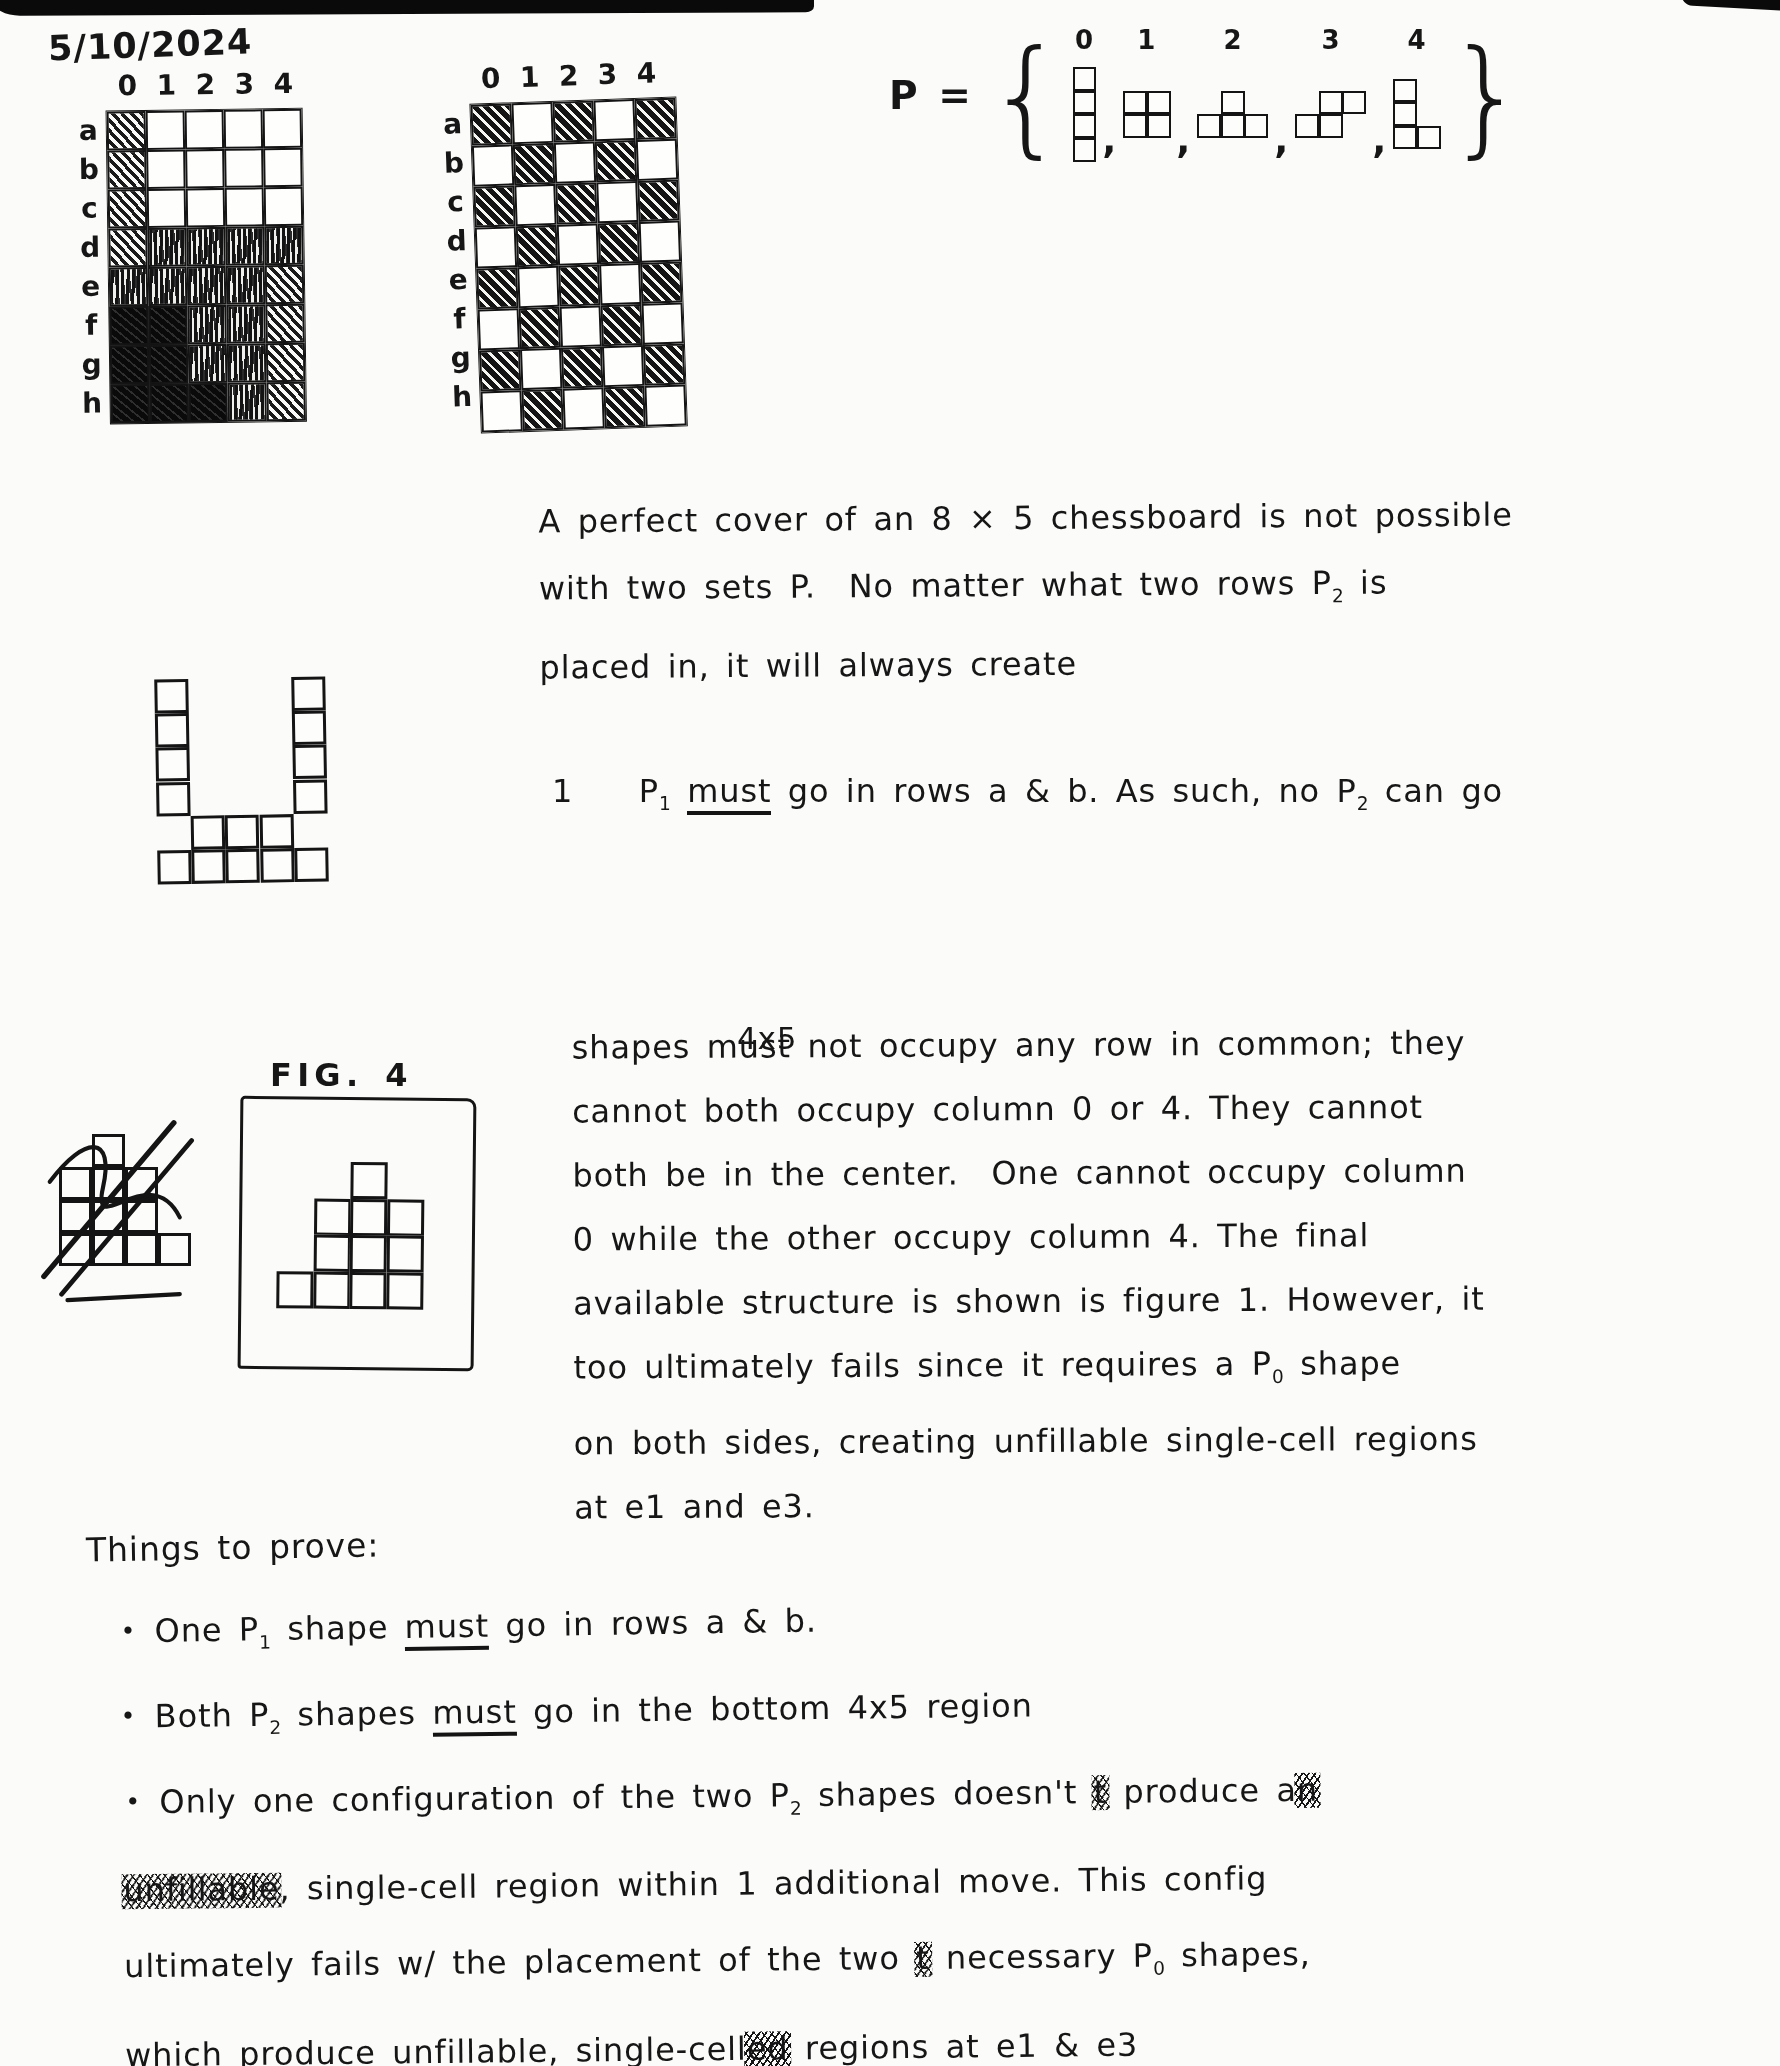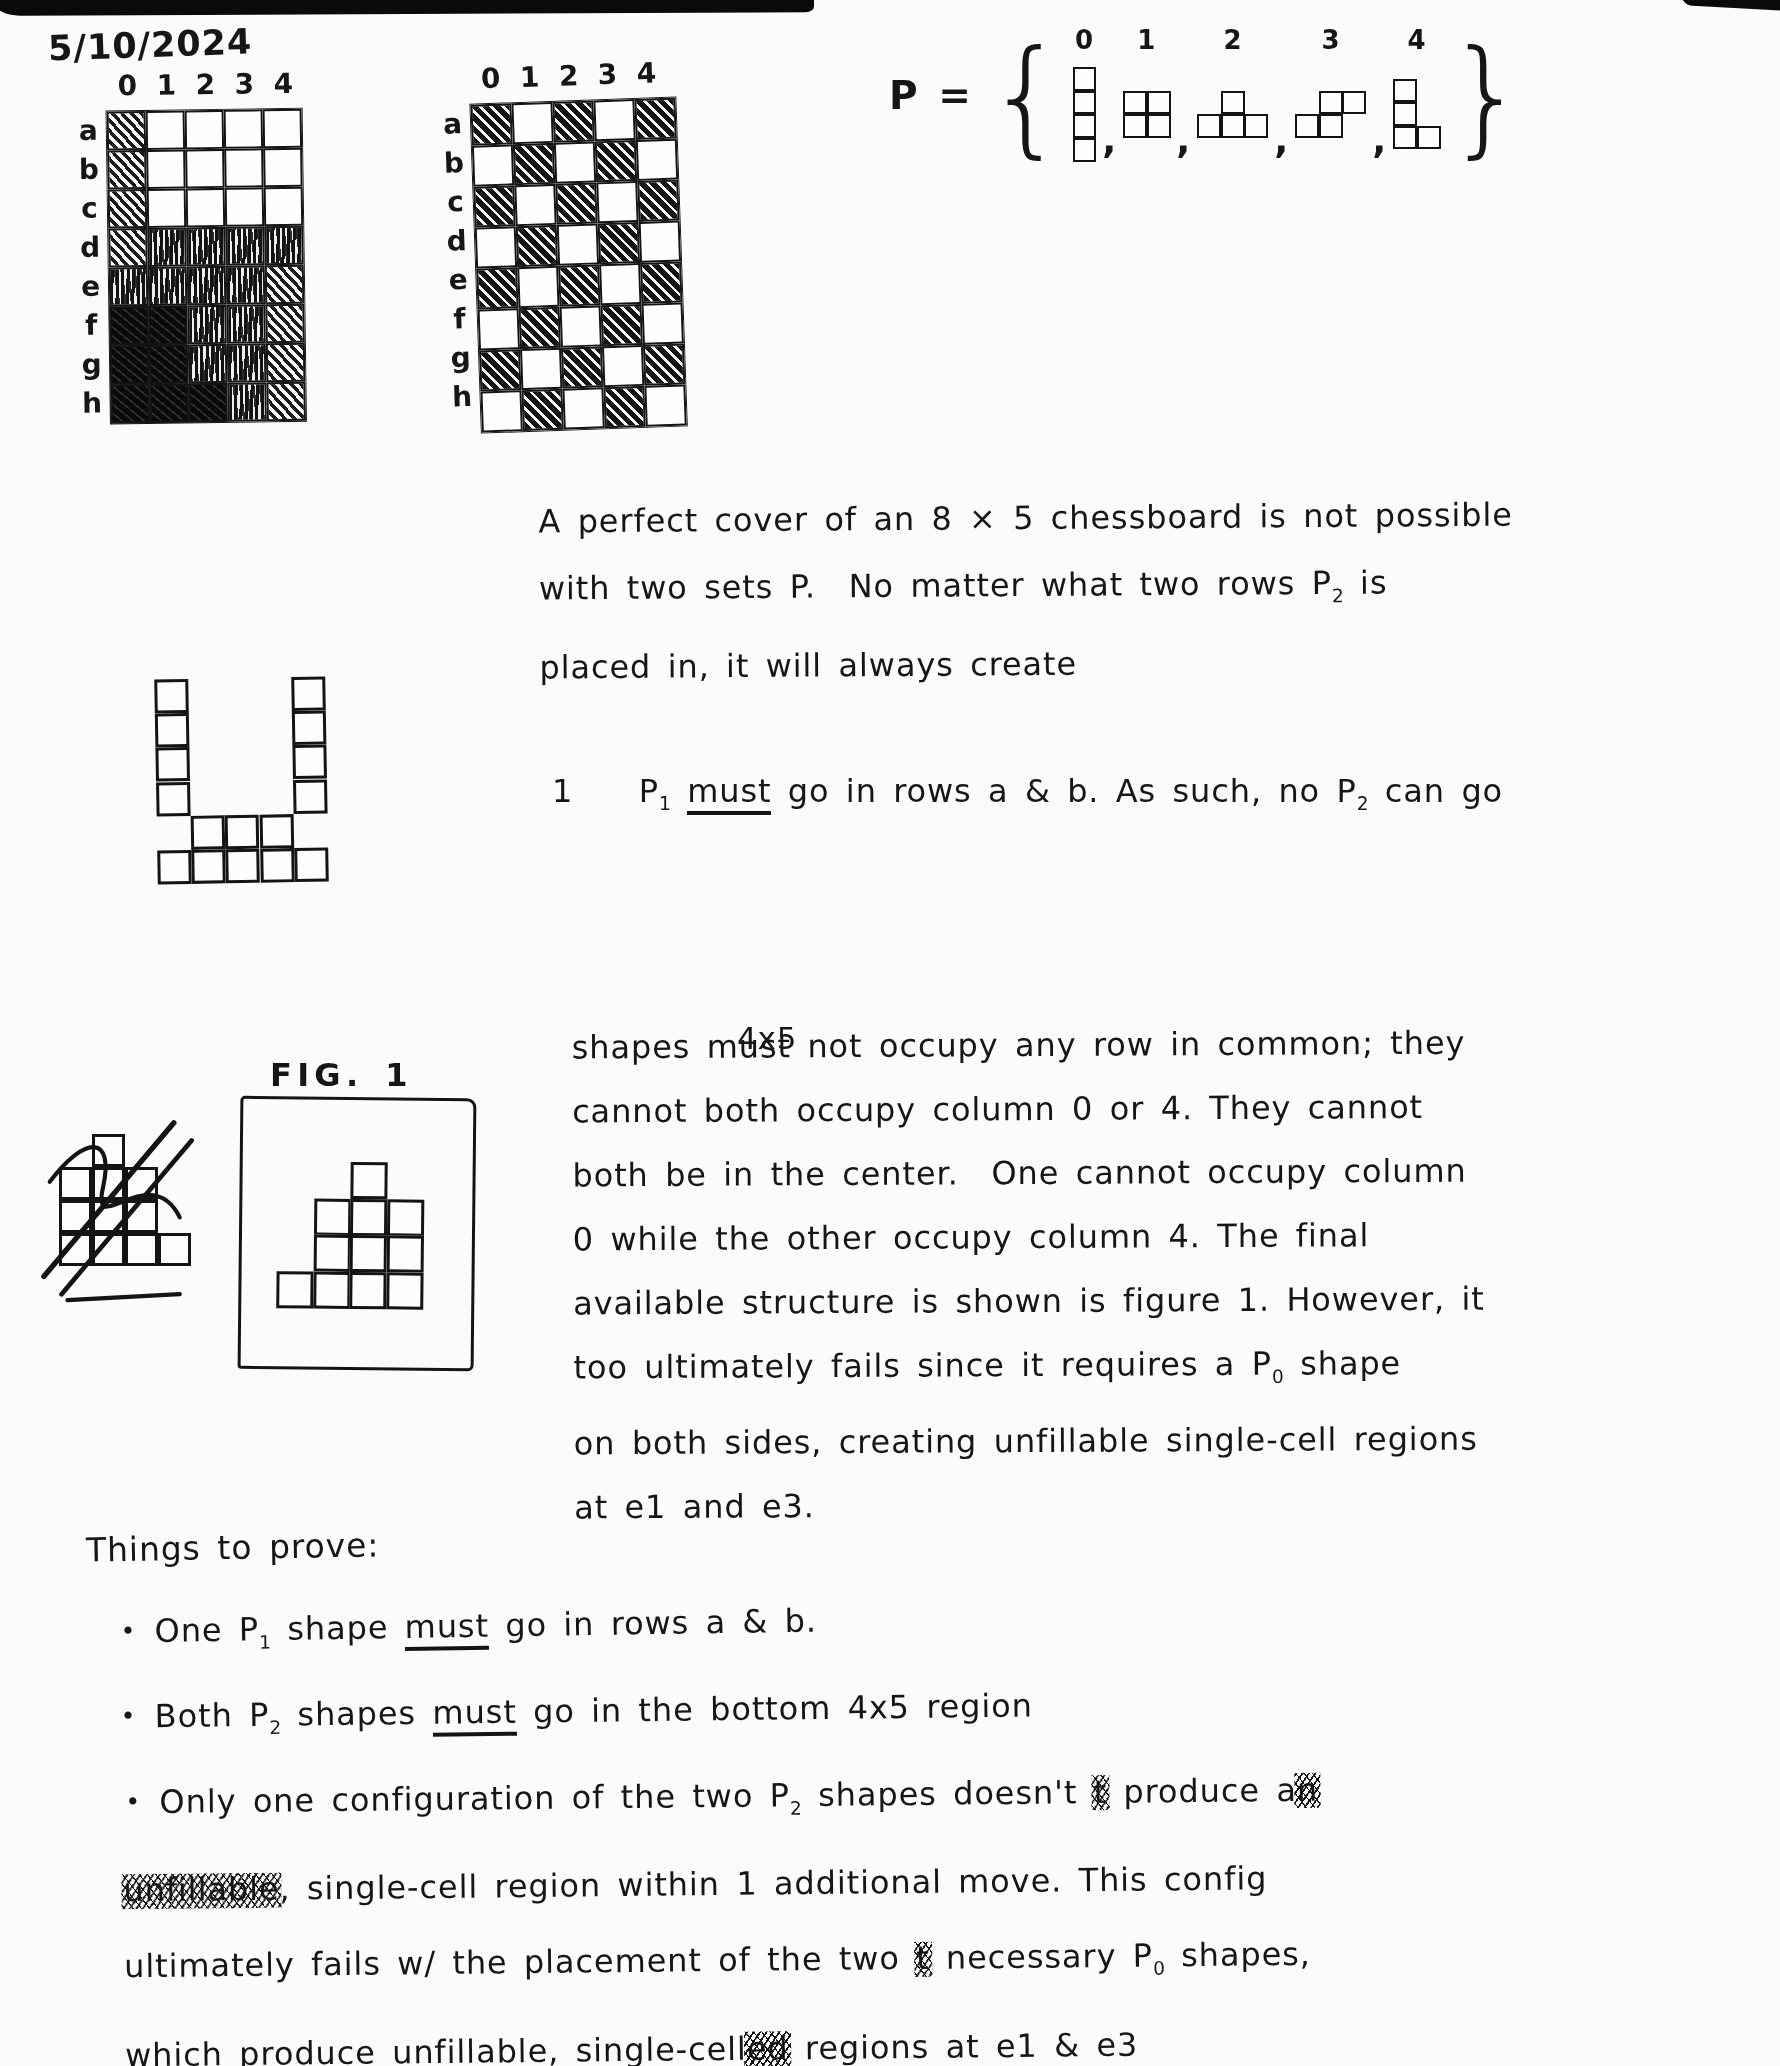--- a/index.html
+++ b/index.html
@@ -305,21 +305,21 @@
       <div class="scell" style="left:68px;top:171px;width:34px;height:34px"></div>
       <div class="scell" style="left:103px;top:171px;width:34px;height:34px"></div>
       <div class="scell" style="left:137px;top:171px;width:34px;height:34px"></div>
     </div>
 
   <div id="point1" class="hw para">
       <div class="tline">1    P<span class="sub">1</span> <span class="ul">must</span> go in rows a &amp; b. As such, no P<span class="sub">2</span> can go</div>
     </div>
   <div id="annotation-4x5" class="hw">4x5</div>
 
-  <div id="fig1-label" class="hw">FIG. 1</div>
+  <div id="fig1-label" class="hw">FIG. 4</div>
   <div id="fig1-box">
     <div id="fig1-pyramid" class="shape" style="width: 146px; height: 146px;">
         <div class="scell" style="left:73px;top:0px;width:37px;height:37px"></div>
         <div class="scell" style="left:37px;top:37px;width:37px;height:37px"></div>
         <div class="scell" style="left:73px;top:37px;width:37px;height:37px"></div>
         <div class="scell" style="left:110px;top:37px;width:37px;height:37px"></div>
         <div class="scell" style="left:37px;top:73px;width:37px;height:37px"></div>
         <div class="scell" style="left:73px;top:73px;width:37px;height:37px"></div>
         <div class="scell" style="left:110px;top:73px;width:37px;height:37px"></div>
         <div class="scell" style="left:0px;top:110px;width:37px;height:37px"></div>

